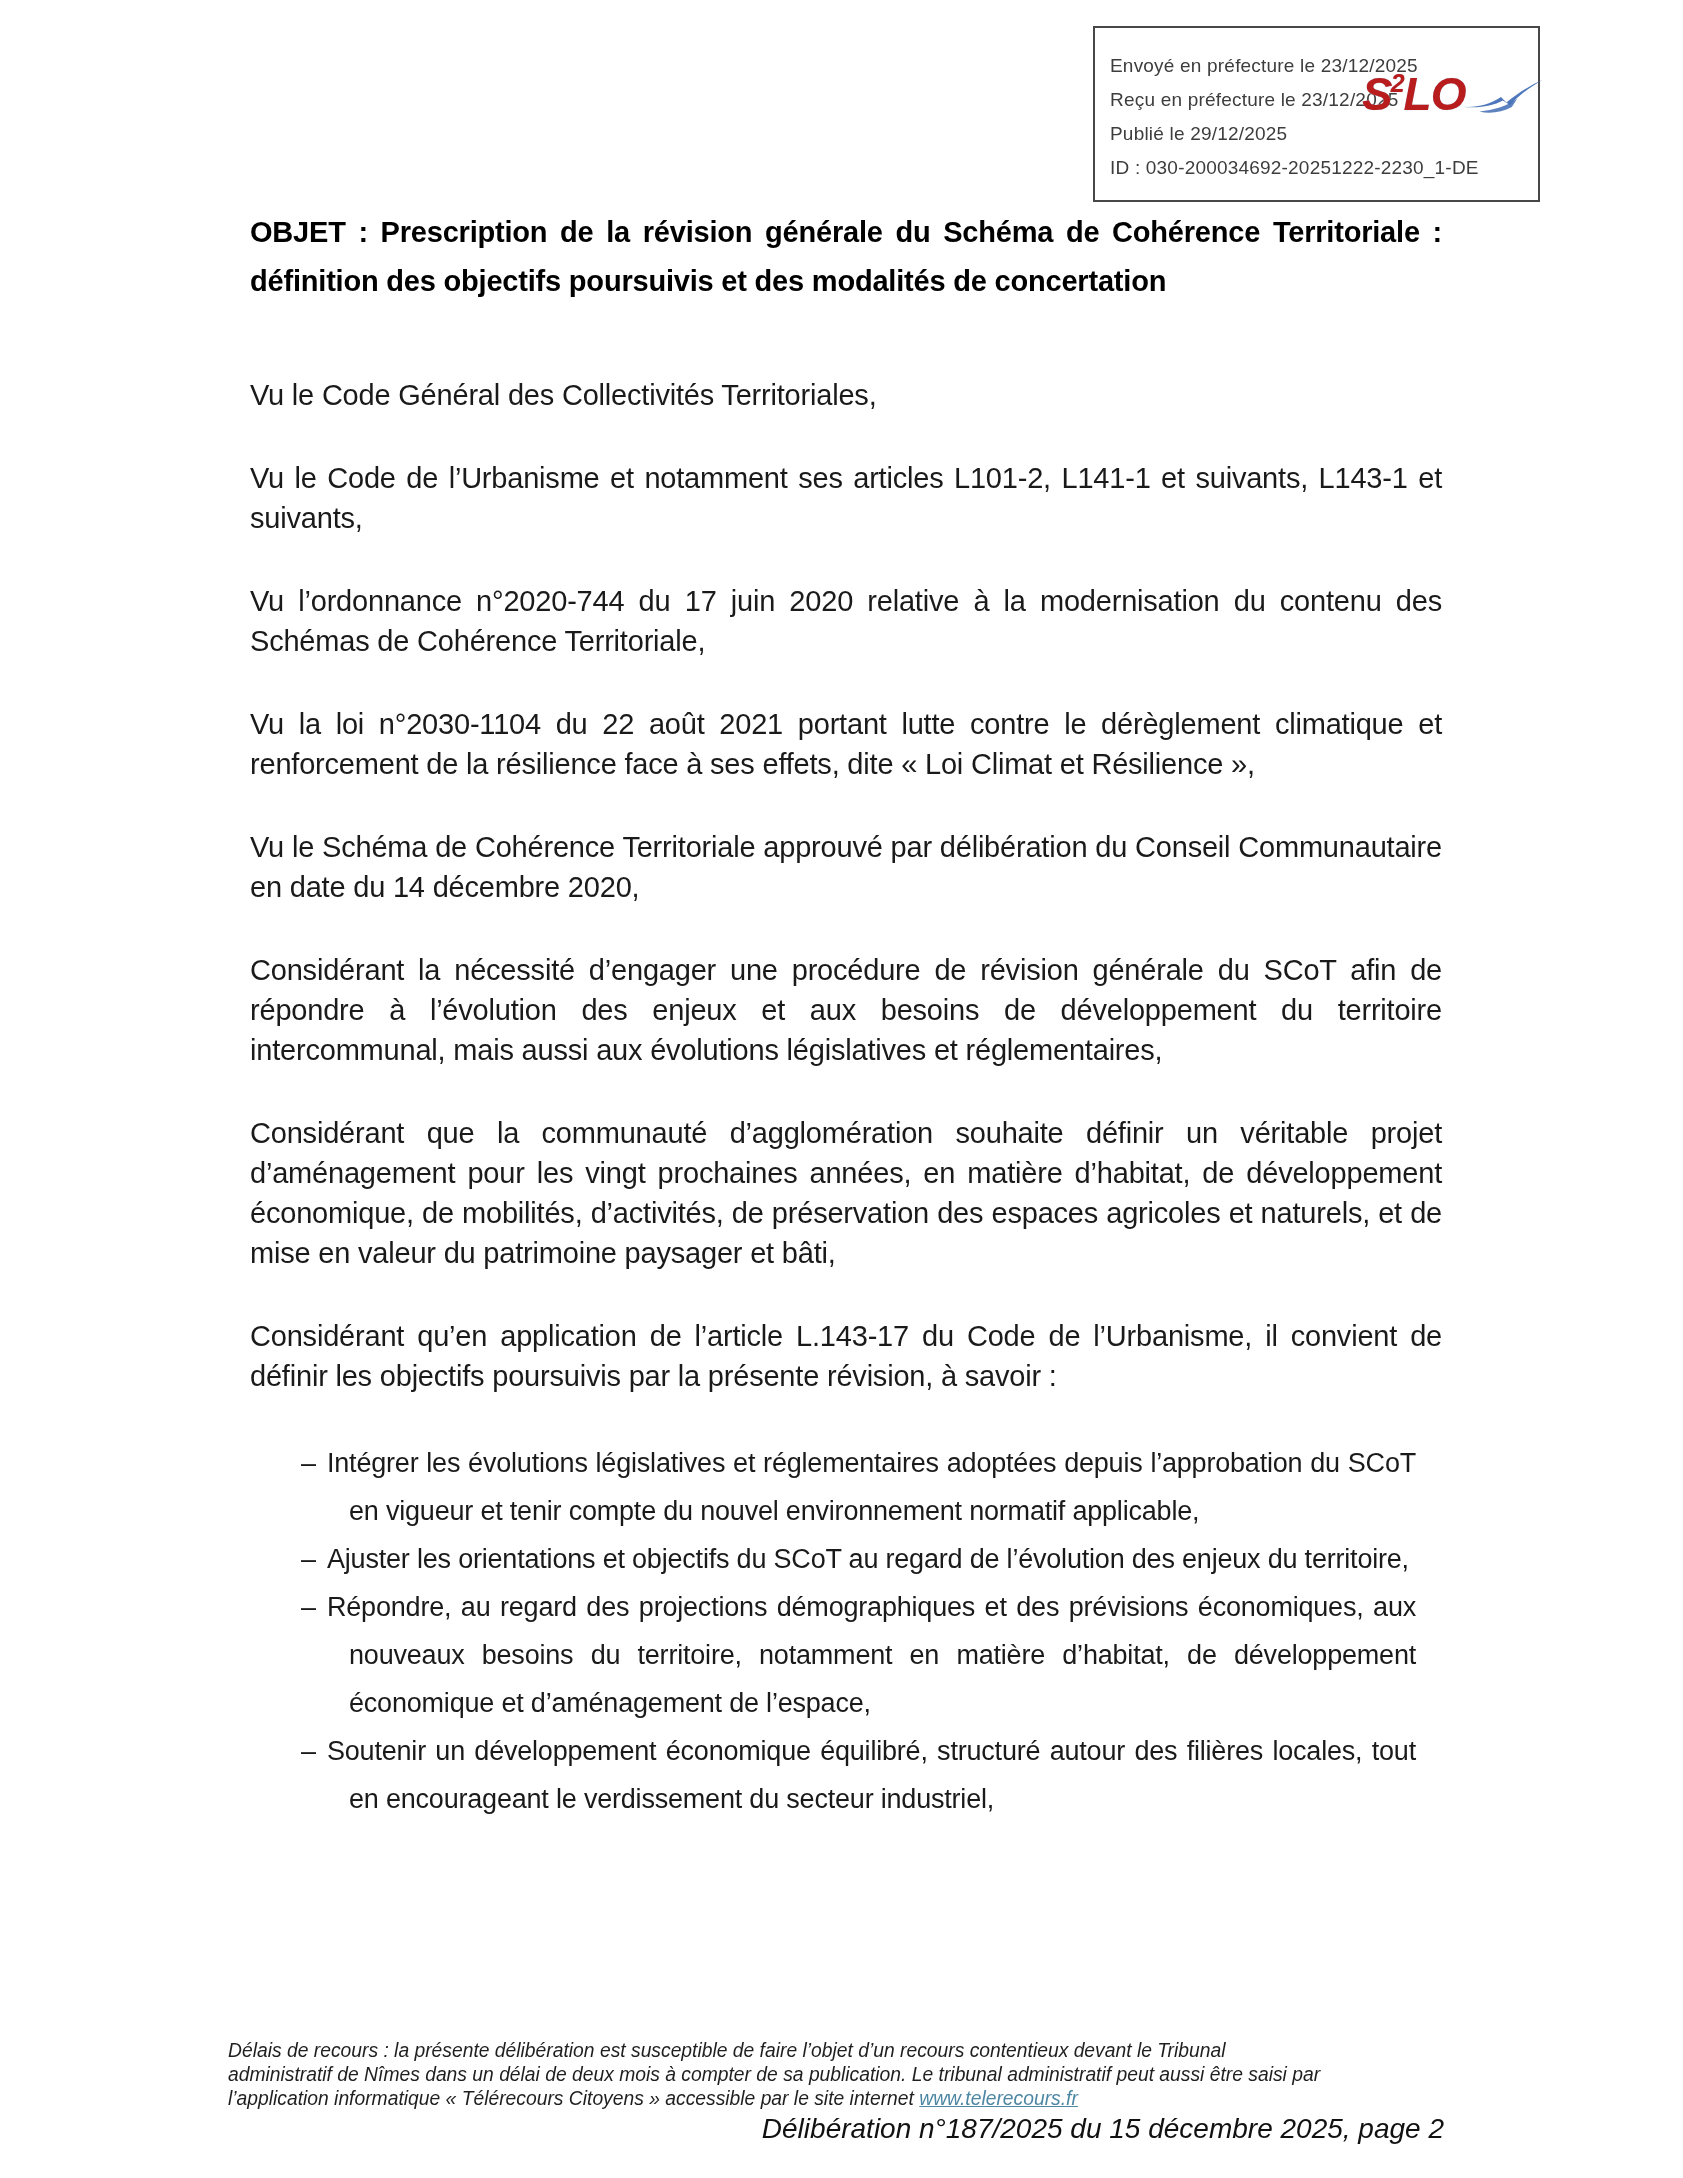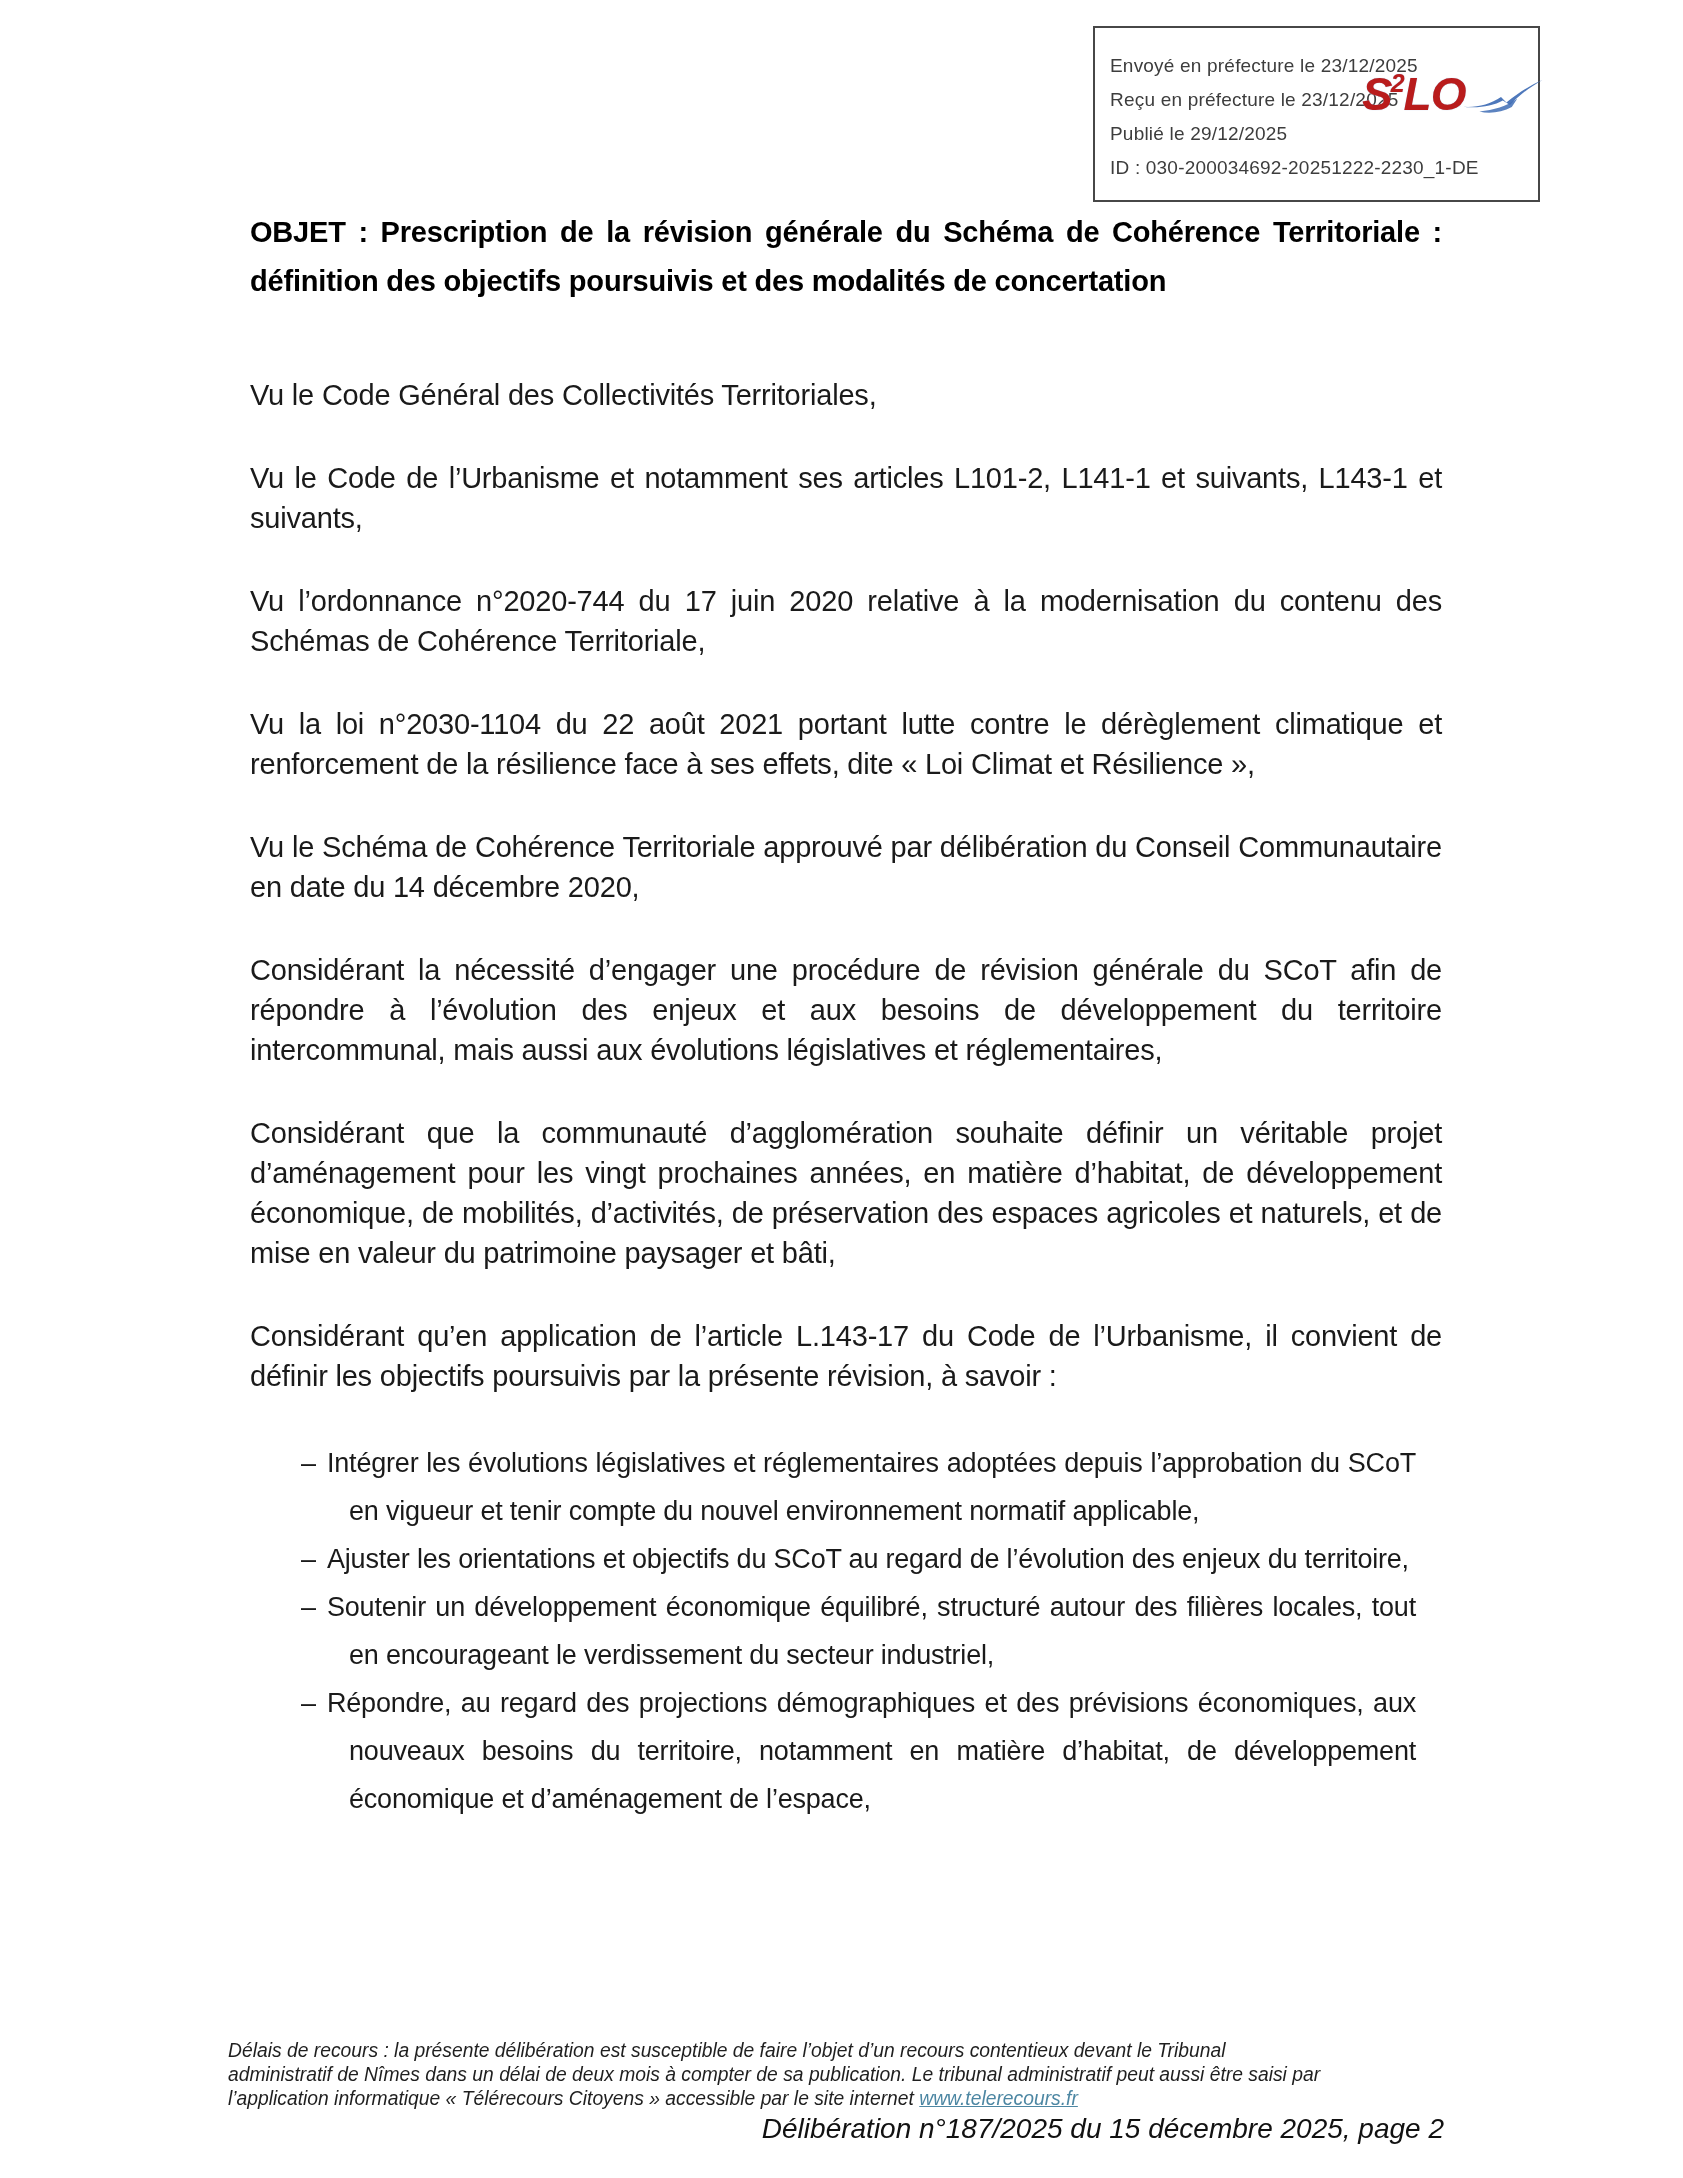--- a/index.html
+++ b/index.html
@@ -156,22 +156,22 @@
     <p class="para">Vu l’ordonnance n°2020-744 du 17 juin 2020 relative à la modernisation du contenu des Schémas de Cohérence Territoriale,</p>
     <p class="para">Vu la loi n°2030-1104 du 22 août 2021 portant lutte contre le dérèglement climatique et renforcement de la résilience face à ses effets, dite « Loi Climat et Résilience »,</p>
     <p class="para">Vu le Schéma de Cohérence Territoriale approuvé par délibération du Conseil Communautaire en date du 14 décembre 2020,</p>
     <p class="para">Considérant la nécessité d’engager une procédure de révision générale du SCoT afin de répondre à l’évolution des enjeux et aux besoins de développement du territoire intercommunal, mais aussi aux évolutions législatives et réglementaires,</p>
     <p class="para">Considérant que la communauté d’agglomération souhaite définir un véritable projet d’aménagement pour les vingt prochaines années, en matière d’habitat, de développement économique, de mobilités, d’activités, de préservation des espaces agricoles et naturels, et de mise en valeur du patrimoine paysager et bâti,</p>
     <p class="para">Considérant qu’en application de l’article L.143-17 du Code de l’Urbanisme, il convient de définir les objectifs poursuivis par la présente révision, à savoir :</p>
 
     <ul class="objectives">
       <li class="objective"><span class="dash">–</span><span>Intégrer les évolutions législatives et réglementaires adoptées depuis l’approbation du SCoT en vigueur et tenir compte du nouvel environnement normatif applicable,</span></li>
       <li class="objective"><span class="dash">–</span><span>Ajuster les orientations et objectifs du SCoT au regard de l’évolution des enjeux du territoire,</span></li>
+      <li class="objective"><span class="dash">–</span><span>Répondre, au regard des projections démographiques et des prévisions économiques, aux nouveaux besoins du territoire, notamment en matière d’habitat, de développement économique et d’aménagement de l’espace,</span></li>
       <li class="objective"><span class="dash">–</span><span>Soutenir un développement économique équilibré, structuré autour des filières locales, tout en encourageant le verdissement du secteur industriel,</span></li>
-      <li class="objective"><span class="dash">–</span><span>Répondre, au regard des projections démographiques et des prévisions économiques, aux nouveaux besoins du territoire, notamment en matière d’habitat, de développement économique et d’aménagement de l’espace,</span></li>
     </ul>
 
   </div>
 
   <div class="footer-notice">
     <div>Délais de recours : la présente délibération est susceptible de faire l’objet d’un recours contentieux devant le Tribunal</div>
     <div>administratif de Nîmes dans un délai de deux mois à compter de sa publication. Le tribunal administratif peut aussi être saisi par</div>
     <div><span>l’application informatique « Télérecours Citoyens » accessible par le site internet</span> <a class="telerecours-link">www.telerecours.fr</a></div>
   </div>
 

